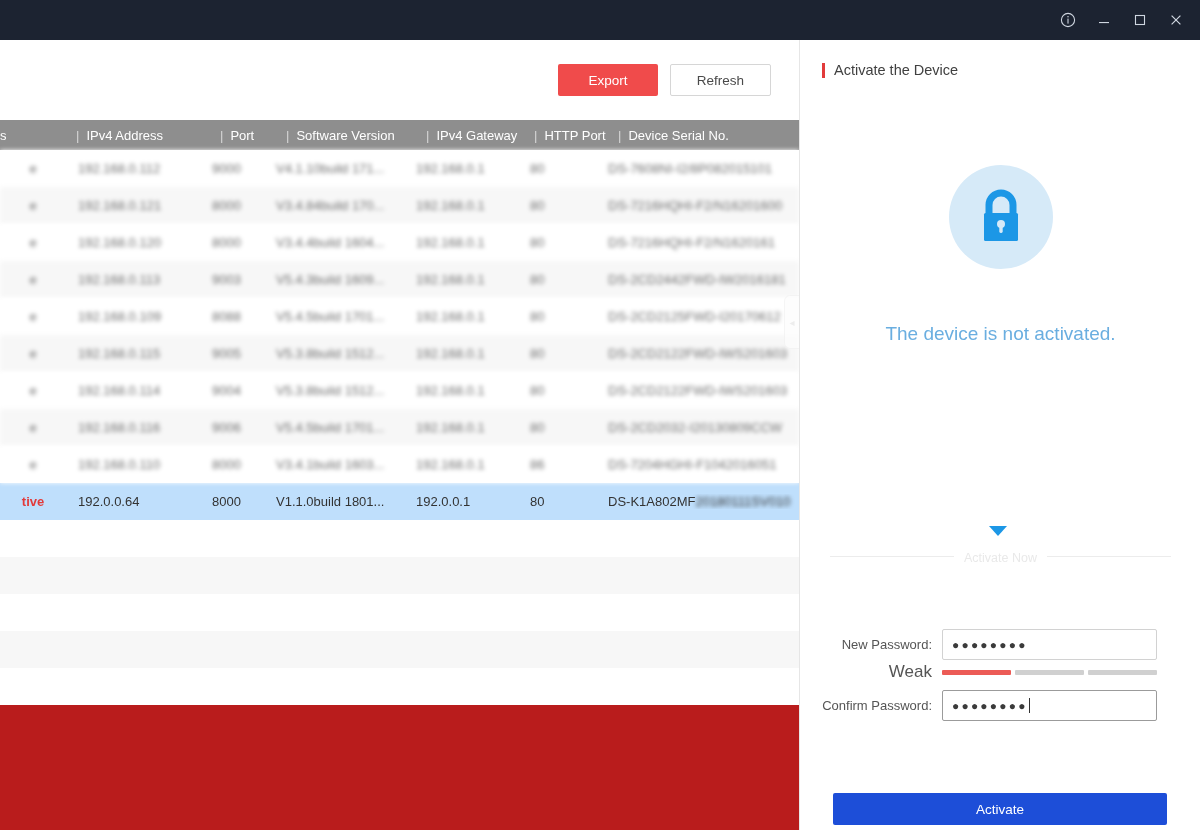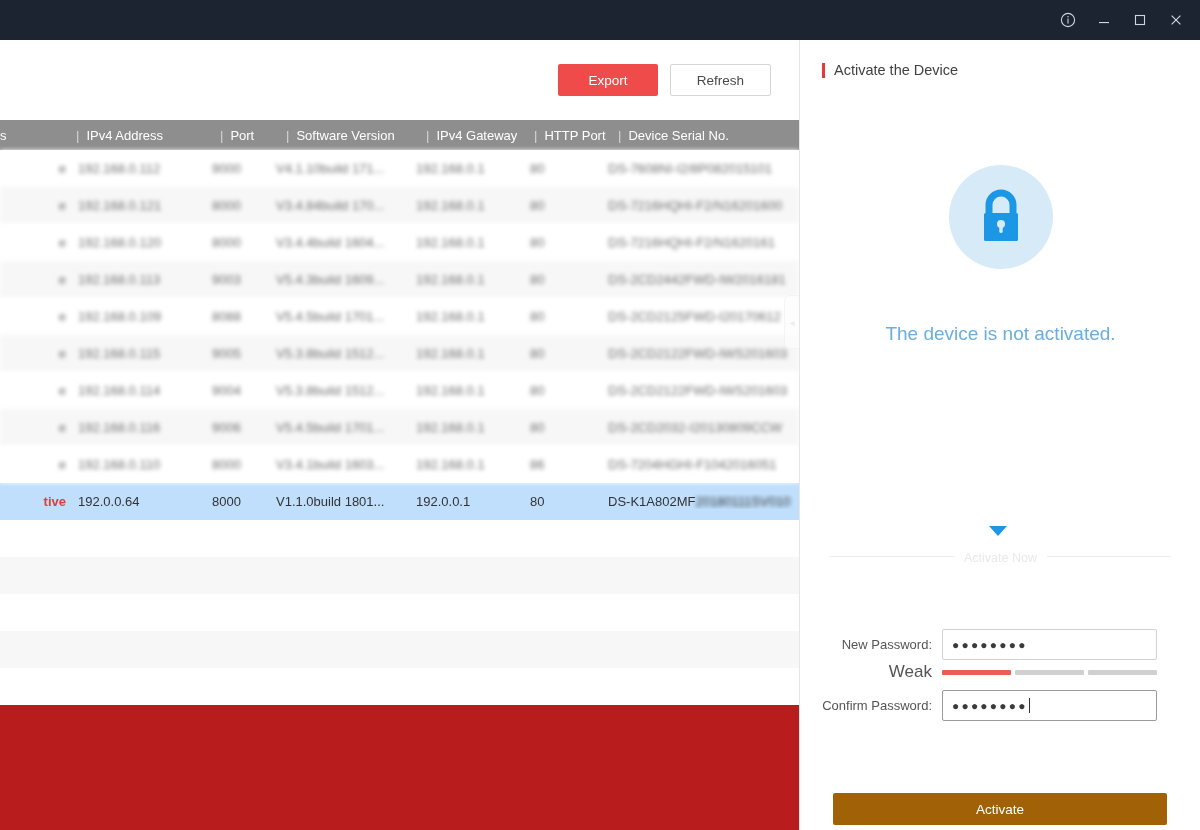--- a/index.html
+++ b/index.html
@@ -84,21 +84,21 @@
     height: 37px;
     display: flex; align-items: center;
     font-size: 13px; color: #6f6f6f;
     white-space: nowrap;
   }
   .row.odd  { background: #ffffff; }
   .row.even { background: #f7f7f7; }
   .row.sel  { background: #bfdffc; color: #333333; }
   .row.blur { filter: blur(2.1px); }
   .cell { overflow: hidden; text-overflow: clip; }
-  .c-status  { width: 66px;  text-align: right; padding-left: 0; }
+  .c-status  { width: 66px;  text-align: center; padding-left: 0; }
   .c-ip      { width: 144px; padding-left: 12px; }
   .c-port    { width: 66px;  padding-left: 2px; }
   .c-sw      { width: 140px; padding-left: 0; }
   .c-gw      { width: 108px; padding-left: 0; }
   .c-http    { width: 84px;  padding-left: 6px; }
   .c-serial  { width: 190px; padding-left: 0; }
   .sel .c-status { color: #e23b3b; font-weight: bold; }
   .serial-blur { filter: blur(2.2px); }
 
   .empty-rows { position: relative; }
@@ -230,21 +230,21 @@
     width: 142px; text-align: right; padding-right: 10px;
     font-size: 17px; color: #555555;
   }
   .strength-bar { display: flex; gap: 4px; width: 215px; }
   .seg { height: 5px; flex: 1; background: #d0d0d0; border-radius: 1px; }
   .seg.on { background: #ec5b56; }
 
   .btn-activate {
     position: absolute; left: 33px; top: 753px;
     width: 334px; height: 32px;
-    background: #a16207; color: #ffffff;
+    background: #1d4ed8; color: #ffffff;
     border: none; border-radius: 2px;
     font-size: 13.5px; cursor: pointer;
     font-family: "Liberation Sans", sans-serif;
   }
 </style>
 </head>
 <body>
 
 <div id="app">
 

